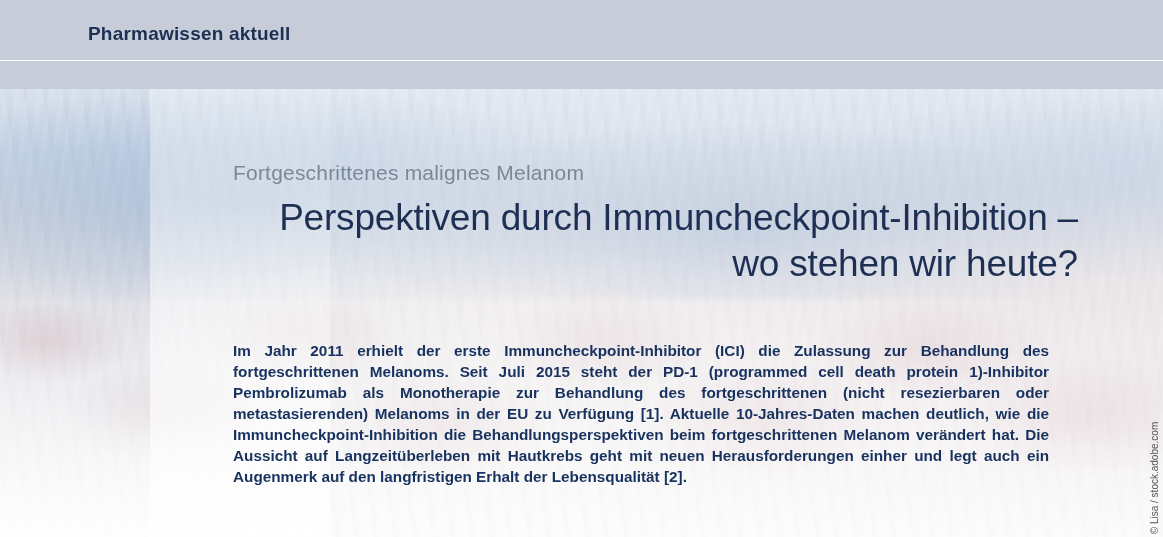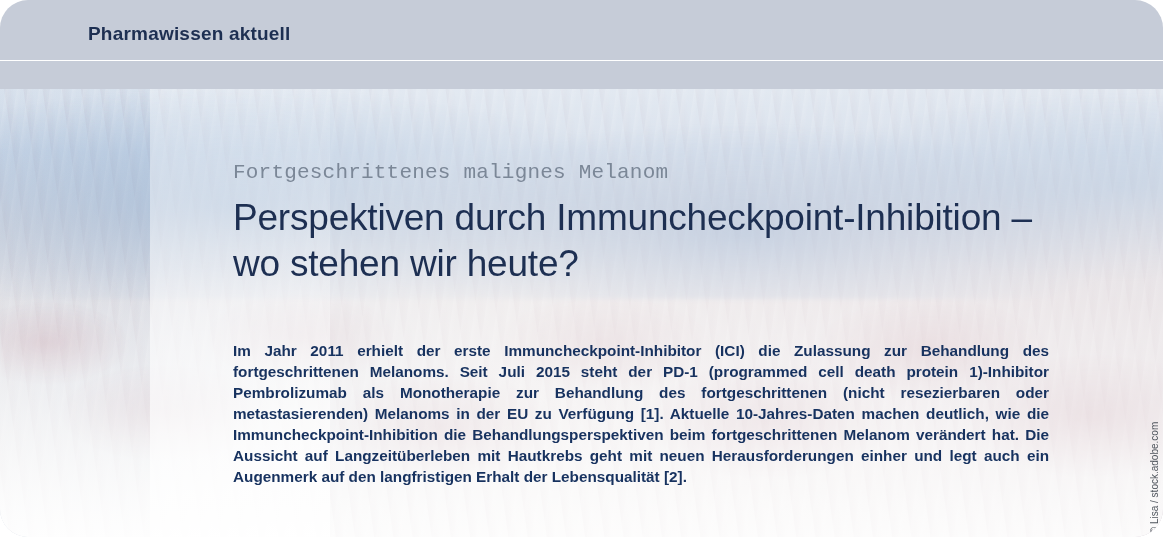--- a/index.html
+++ b/index.html
@@ -13,21 +13,20 @@
     font-family: "Liberation Sans", sans-serif;
     background: #ffffff;
   }
 
   #page {
     position: relative;
     width: 1163px;
     height: 537px;
     overflow: hidden;
     background: #ffffff;
-    border-radius: 28px;
   }
 
   
   .header-band {
     position: absolute;
     left: 0;
     top: 0;
     width: 1163px;
     height: 60px;
     background: #c6ccd8;
@@ -186,34 +185,34 @@
     height: 448px;
   }
 
   .kicker {
     position: absolute;
     left: 0;
     top: 72px;
     font-size: 21px;
     color: #7b8797;
     letter-spacing: 0.2px;
-    font-family: Liberation Mono, monospace;
   }
 
   .headline {
     position: absolute;
     left: 0;
     top: 106px;
     width: 845px;
     font-size: 37px;
     line-height: 46px;
     color: #1d2f52;
     font-weight: normal;
     margin: 0;
     letter-spacing: -0.2px;
+    text-align: right;
   }
 
   .lede {
     position: absolute;
     left: 0;
     top: 251px;
     width: 816px;
     font-size: 15.3px;
     line-height: 21px;
     color: #17325f;

